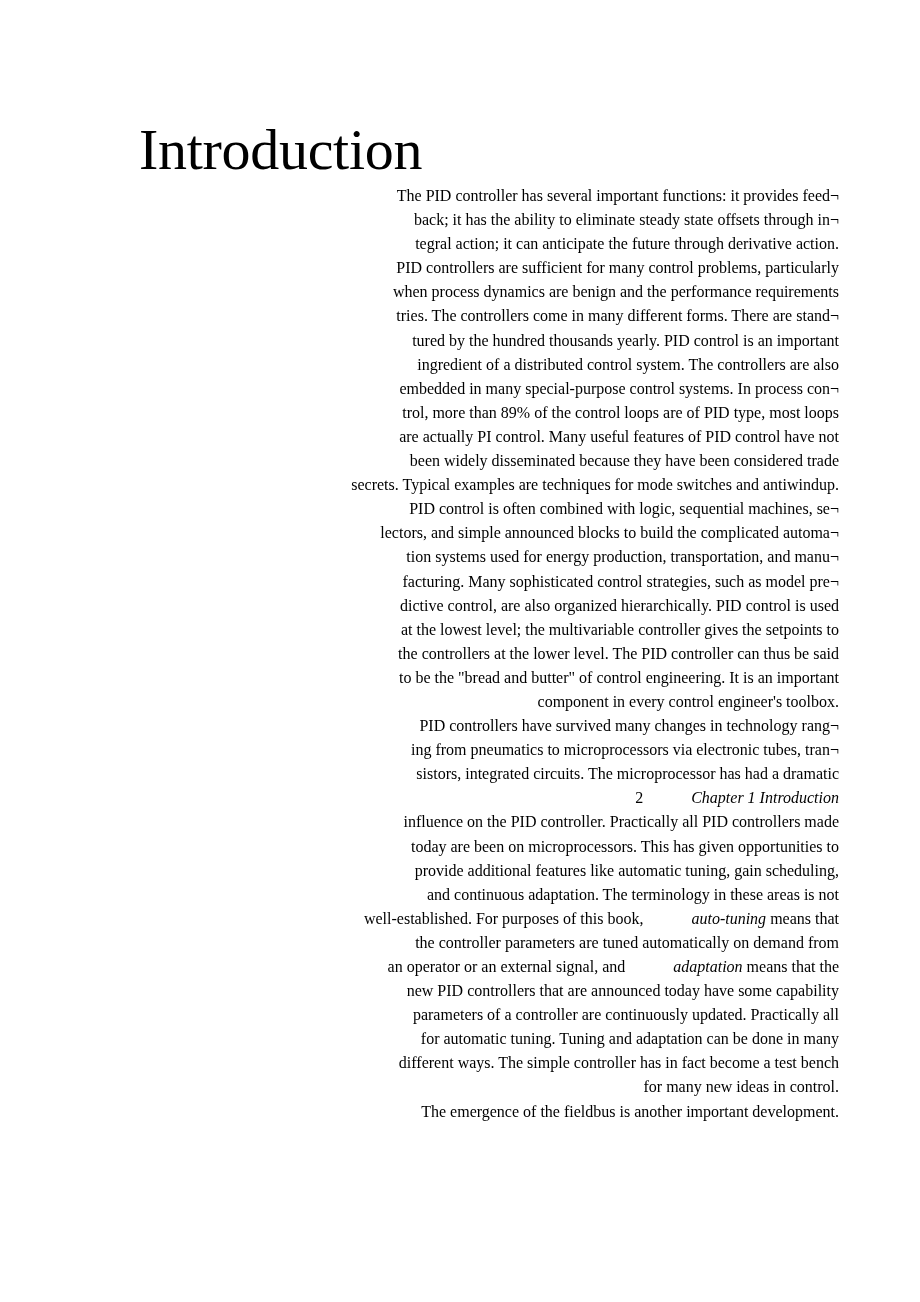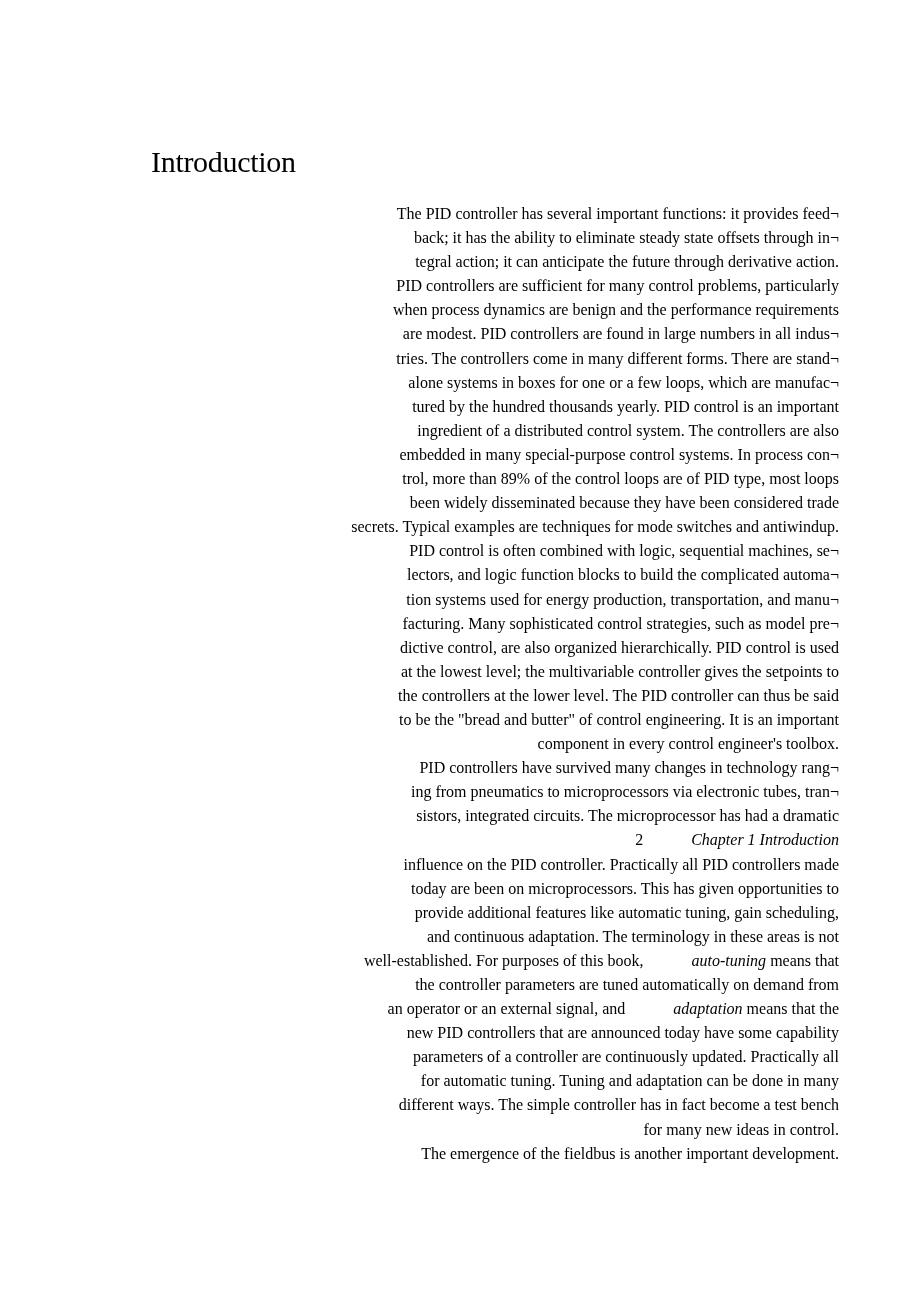--- a/index.html
+++ b/index.html
@@ -15,23 +15,23 @@
       font-family: "Liberation Serif", "DejaVu Serif", serif;
       color: #000000;
     }
     .page {
       position: absolute;
       left: 139px;
       top: 122px;
       width: 700px;
     }
     .title {
-      font-size: 30px;
+      font-size: 58px;
       line-height: 56px;
-      margin: 12px;
+      margin: 0;
       padding: 0;
       font-weight: normal;
       letter-spacing: -0.3px;
     }
     .body-text {
       margin-top: 6px;
       text-align: right;
     }
     .line {
       font-size: 16px;
@@ -48,31 +48,30 @@
 <body>
 
 <div class="page">
   <h1 class="title">Introduction</h1>
   <div class="body-text">
     <div class="line">The PID controller has several important functions: it provides feed¬</div>
     <div class="line">back; it has the ability to eliminate steady state offsets through in¬</div>
     <div class="line">tegral action; it can anticipate the future through derivative action.</div>
     <div class="line">PID controllers are sufficient for many control problems, particularly</div>
     <div class="line">when process dynamics are benign and the performance requirements</div>
-    <div class="line">are modest. PID controllers are found in large numbers in all indus¬</div>
     <div class="line">tries. The controllers come in many different forms. There are stand¬</div>
-    <div class="line">alone systems in boxes for one or a few loops, which are manufac¬</div>
     <div class="line">tured by the hundred thousands yearly. PID control is an important</div>
     <div class="line">ingredient of a distributed control system. The controllers are also</div>
     <div class="line">embedded in many special-purpose control systems. In process con¬</div>
     <div class="line">trol, more than 89% of the control loops are of PID type, most loops</div>
+    <div class="line">are actually PI control. Many useful features of PID control have not</div>
     <div class="line">been widely disseminated because they have been considered trade</div>
     <div class="line">secrets. Typical examples are techniques for mode switches and antiwindup.</div>
     <div class="line">PID control is often combined with logic, sequential machines, se¬</div>
-    <div class="line">lectors, and logic function blocks to build the complicated automa¬</div>
+    <div class="line">lectors, and simple announced blocks to build the complicated automa¬</div>
     <div class="line">tion systems used for energy production, transportation, and manu¬</div>
     <div class="line">facturing. Many sophisticated control strategies, such as model pre¬</div>
     <div class="line">dictive control, are also organized hierarchically. PID control is used</div>
     <div class="line">at the lowest level; the multivariable controller gives the setpoints to</div>
     <div class="line">the controllers at the lower level. The PID controller can thus be said</div>
     <div class="line">to be the "bread and butter" of control engineering. It is an important</div>
     <div class="line">component in every control engineer's toolbox.</div>
     <div class="line">PID controllers have survived many changes in technology rang¬</div>
     <div class="line">ing from pneumatics to microprocessors via electronic tubes, tran¬</div>
     <div class="line">sistors, integrated circuits. The microprocessor has had a dramatic</div>

